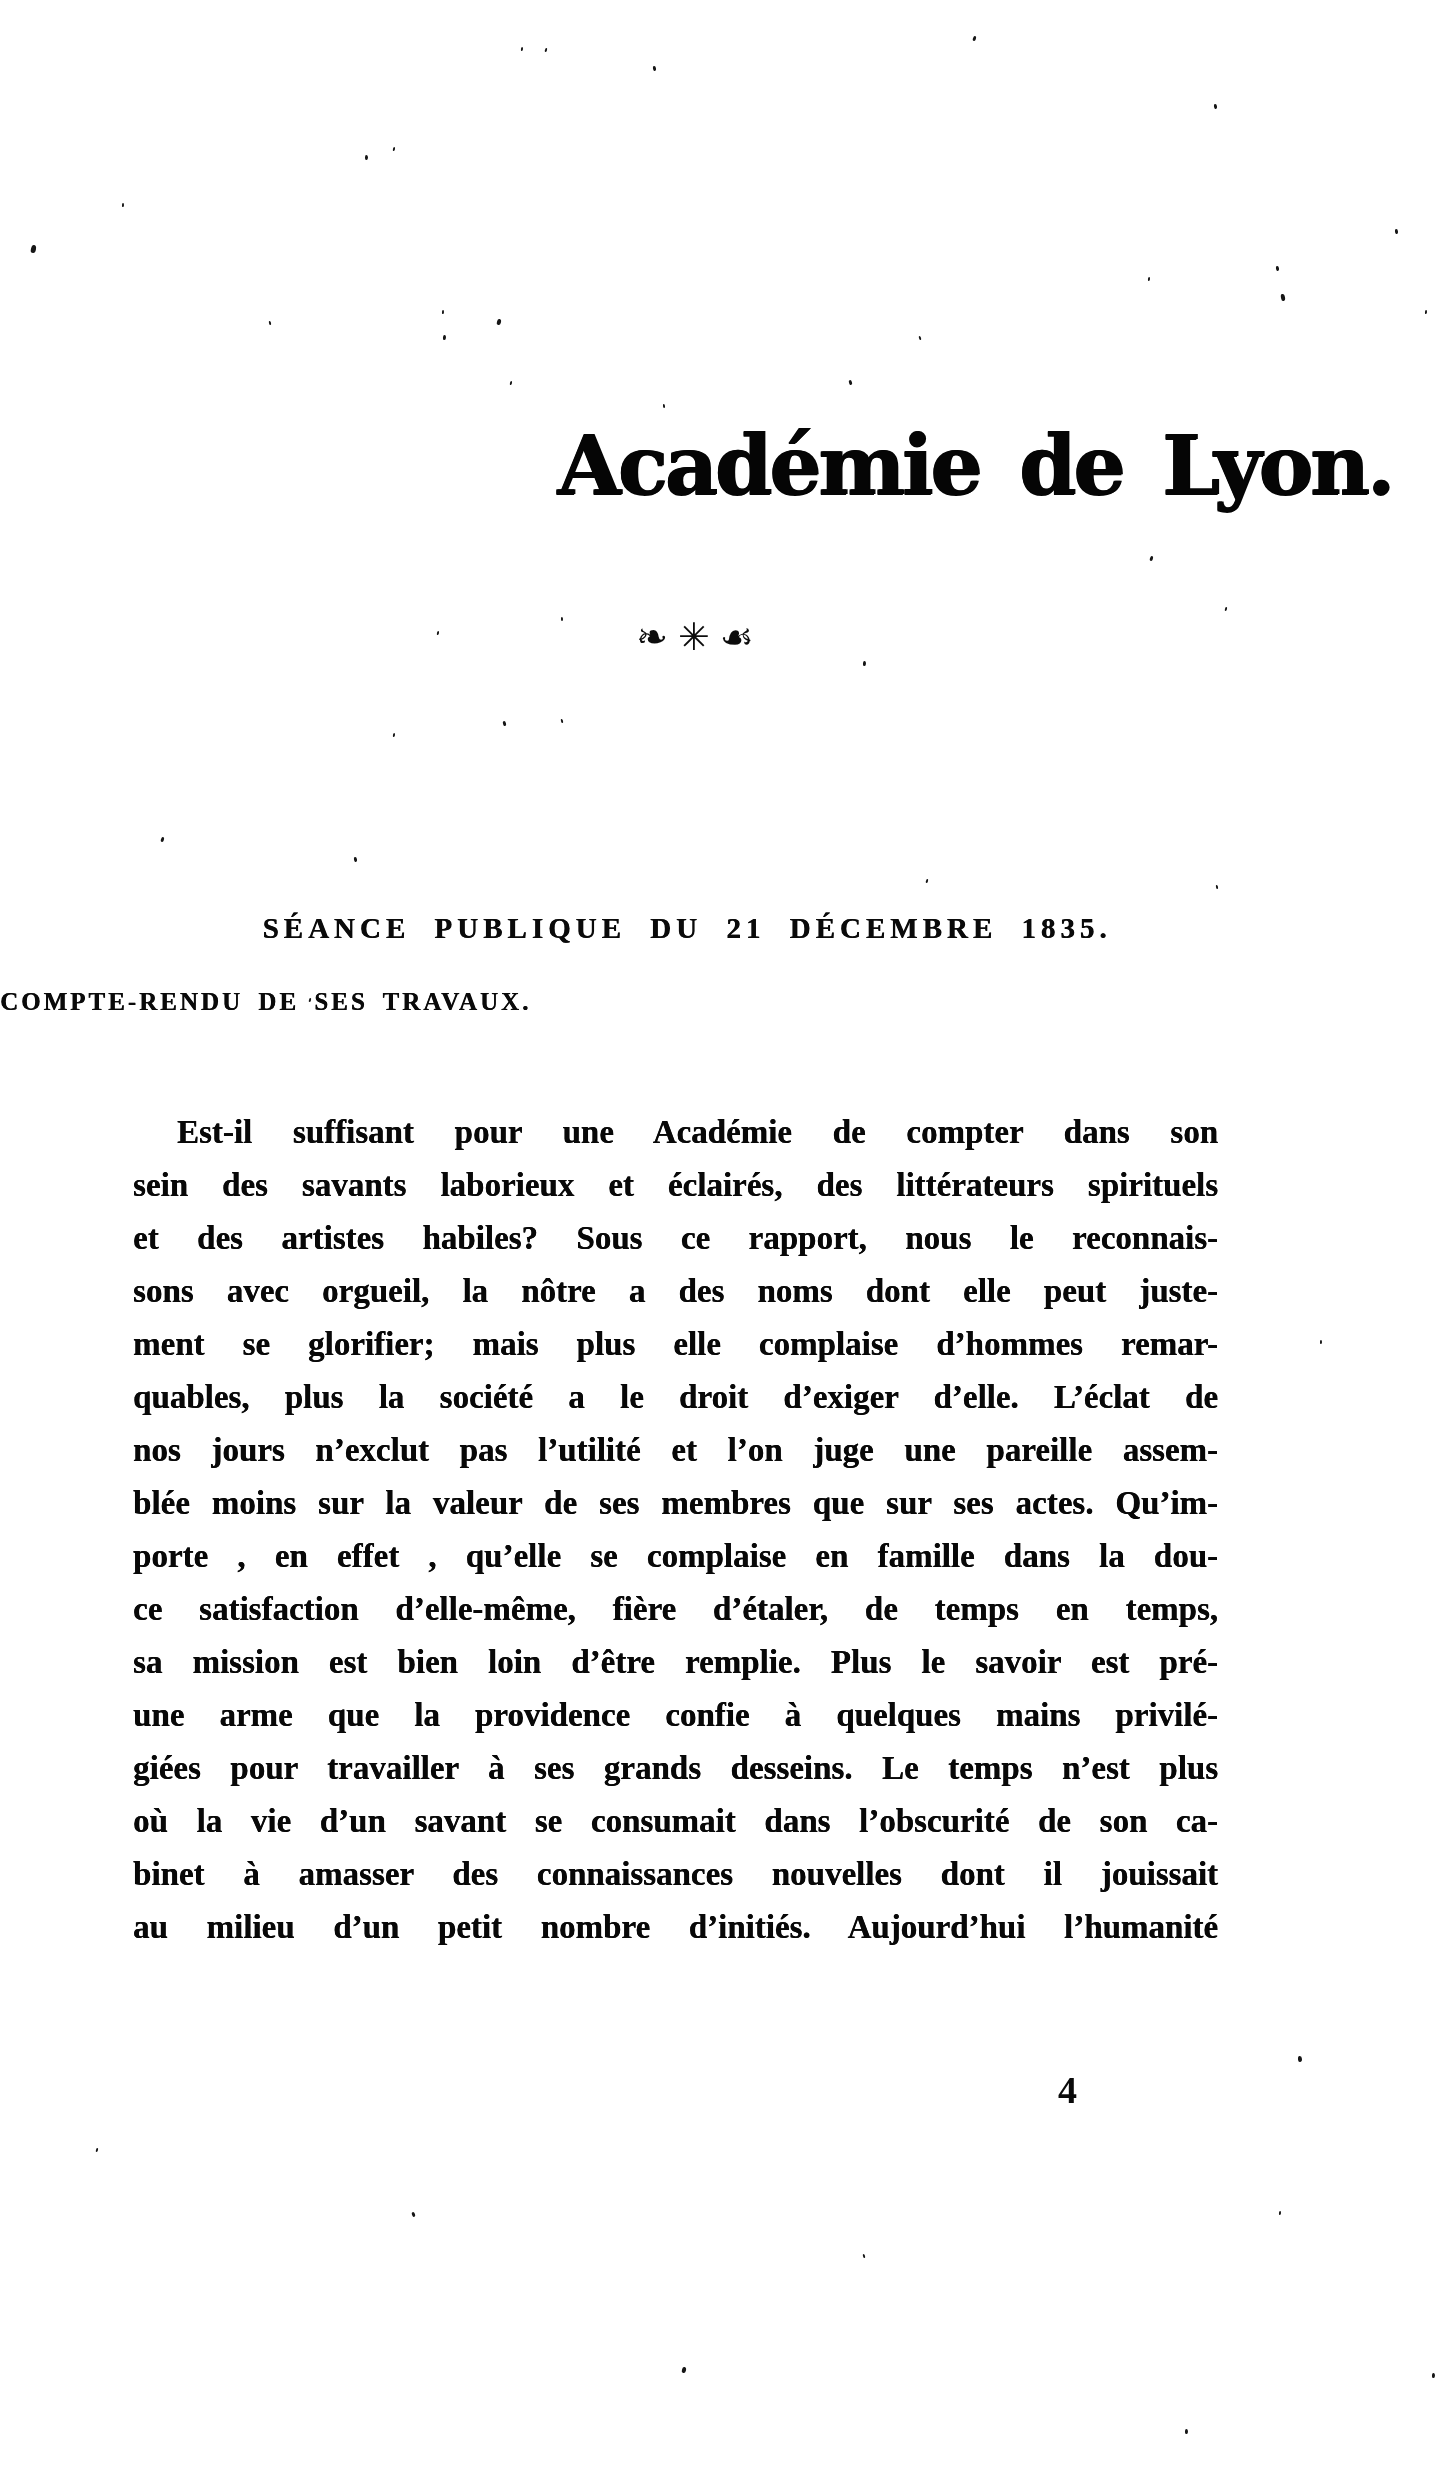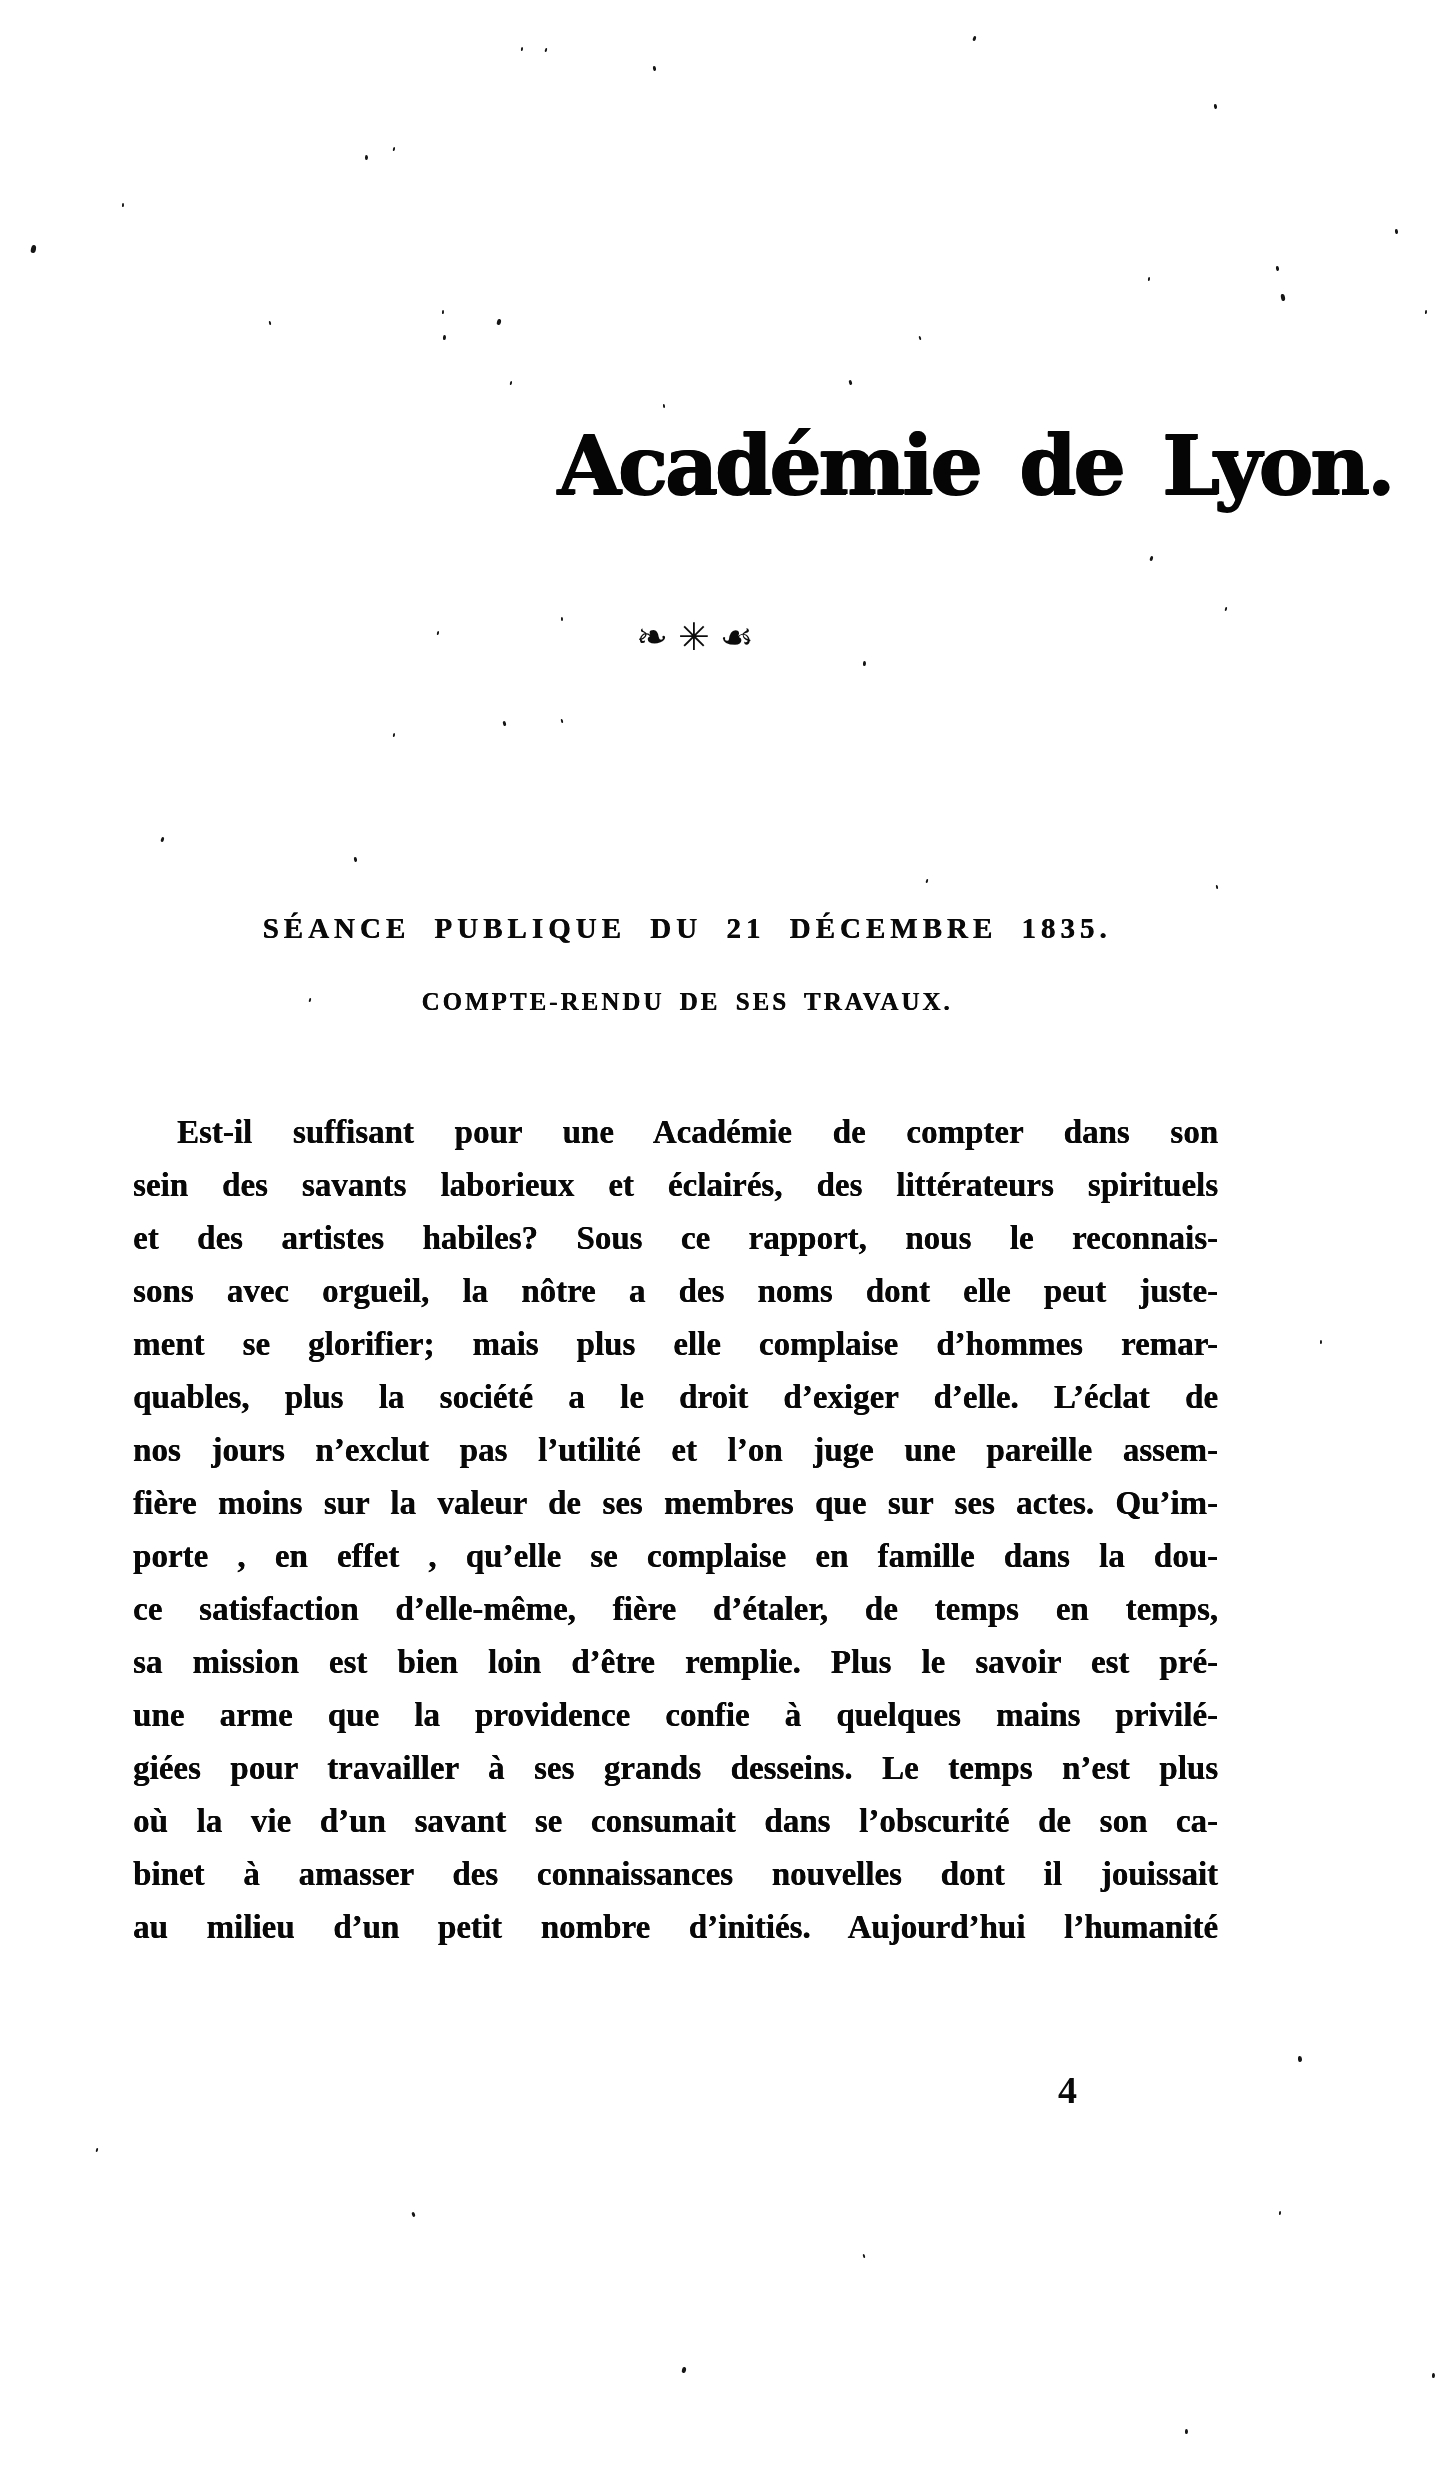--- a/index.html
+++ b/index.html
@@ -59,21 +59,21 @@
     word-spacing: 12px;
     color: #0a0a0a;
     text-shadow: 0.5px 0 0 currentColor;
   }
   .heading-2 {
     position: absolute;
     top: 988px;
     left: 0;
     width: 1374px;
     margin: 0;
-    text-align: center;
+    text-align: left;
     font-family: "Liberation Serif", serif;
     font-size: 25px;
     font-weight: bold;
     letter-spacing: 3px;
     word-spacing: 6px;
     color: #0a0a0a;
     text-shadow: 0.4px 0 0 currentColor;
   }
   .body-text {
     position: absolute;
@@ -133,21 +133,21 @@
 
   <div class="body-text">
 
   <div class="line">Est-il suffisant pour une Académie de compter dans son</div>
       <div class="line">sein des savants laborieux et éclairés, des littérateurs spirituels</div>
       <div class="line">et des artistes habiles? Sous ce rapport, nous le reconnais-</div>
       <div class="line">sons avec orgueil, la nôtre a des noms dont elle peut juste-</div>
       <div class="line">ment se glorifier; mais plus elle complaise d’hommes remar-</div>
       <div class="line">quables, plus la société a le droit d’exiger d’elle. L’éclat de</div>
       <div class="line">nos jours n’exclut pas l’utilité et l’on juge une pareille assem-</div>
-      <div class="line">fière moins sur la valeur de ses membres que sur ses actes. Qu’im-</div>
+      <div class="line">blée moins sur la valeur de ses membres que sur ses actes. Qu’im-</div>
       <div class="line">porte , en effet , qu’elle se complaise en famille dans la dou-</div>
       <div class="line">ce satisfaction d’elle-même, fière d’étaler, de temps en temps,</div>
       <div class="line">sa mission est bien loin d’être remplie. Plus le savoir est pré-</div>
       <div class="line">une arme que la providence confie à quelques mains privilé-</div>
       <div class="line">giées pour travailler à ses grands desseins. Le temps n’est plus</div>
       <div class="line">où la vie d’un savant se consumait dans l’obscurité de son ca-</div>
       <div class="line">binet à amasser des connaissances nouvelles dont il jouissait</div>
       <div class="line">au milieu d’un petit nombre d’initiés. Aujourd’hui l’humanité</div>
     </div>
 

